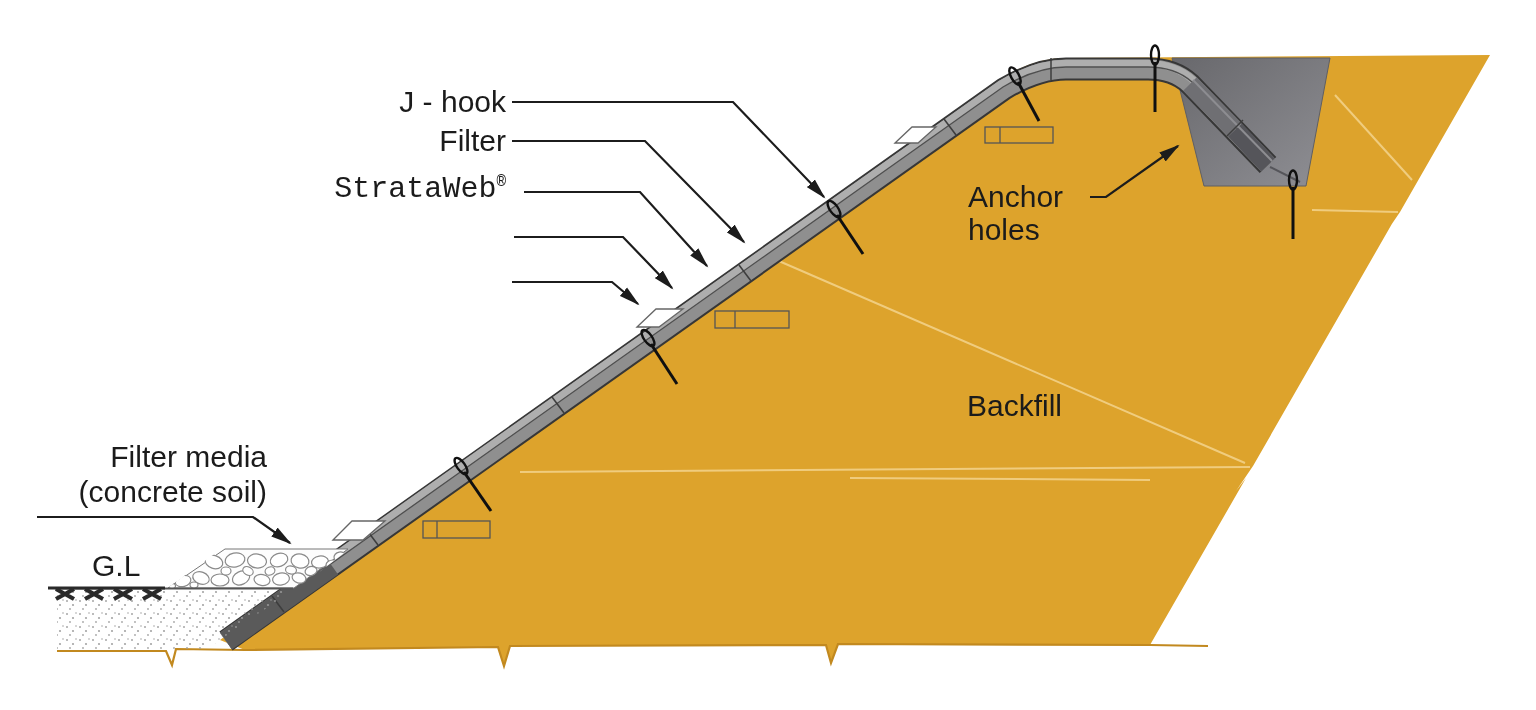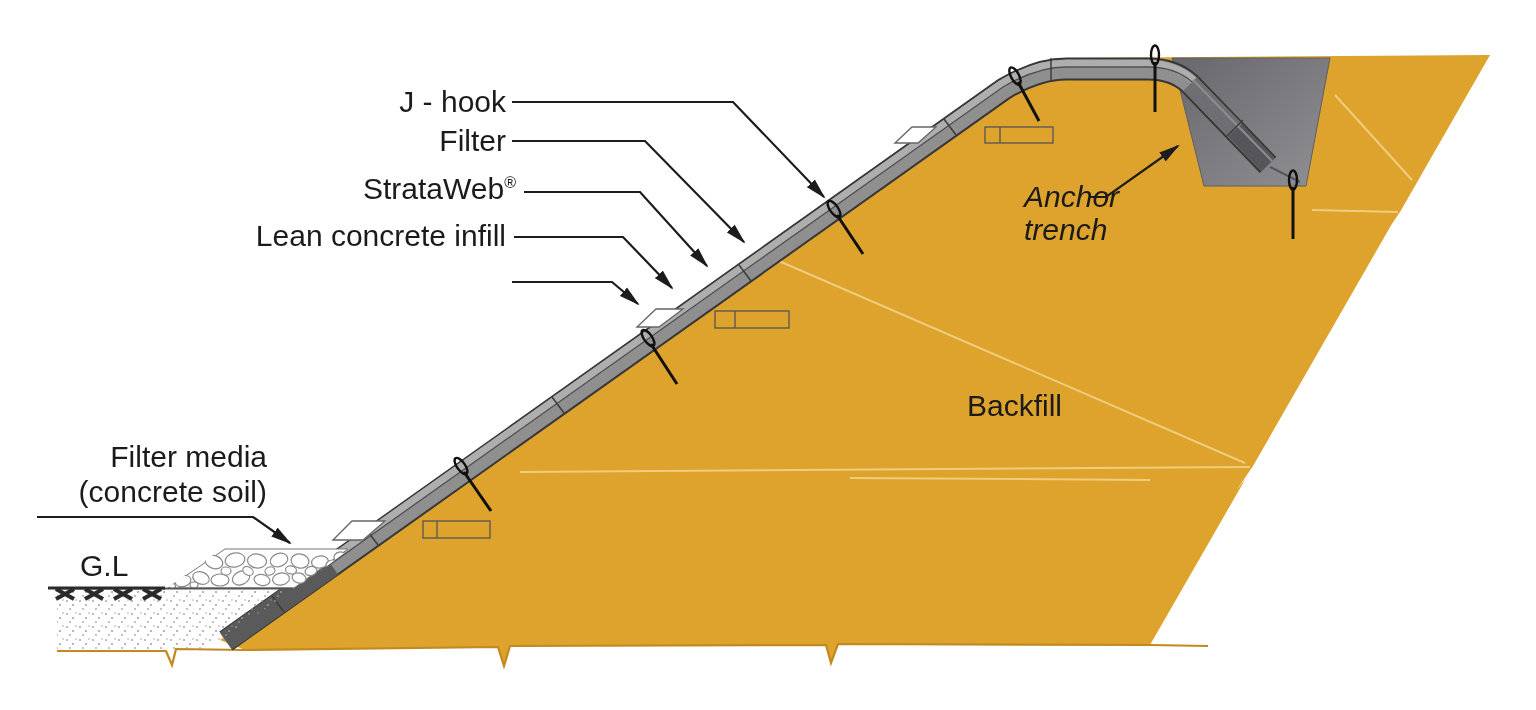--- a/index.html
+++ b/index.html
@@ -177,24 +177,23 @@
     <path d="M 524 192 L 640 192 L 707 266" marker-end="url(#arrow)"></path>
     <path d="M 514 237 L 623 237 L 672 288" marker-end="url(#arrow)"></path>
     <path d="M 512 282 L 612 282 L 638 304" marker-end="url(#arrow)"></path>
     <path d="M 37 517 L 253 517 L 290 543" marker-end="url(#arrow)"></path>
     <path d="M 1090 197 L 1106 197 L 1178 146" marker-end="url(#arrow)"></path>
   </g>
 </svg>
 
 <div class="lbl lbl-stack" style="left:200px;top:85px;width:306px;">J - hook</div>
 <div class="lbl lbl-stack" style="left:200px;top:124px;width:306px;">Filter</div>
-<div class="lbl lbl-stack" style="left:196px;top:172px;width:320px;"><span>StrataWeb</span><sup>®</sup></div>
-<div class="lbl lbl-stack" style="left:180px;top:219px;width:326px;">Lean concrete infill</div>
+<div class="lbl lbl-stack" style="left:186px;top:172px;width:320px;font-family:Liberation Mono, monospace;"><span>StrataWeb</span><sup>®</sup></div>
 
 <div class="lbl lbl-center" style="left:22px;top:439px;width:245px;"><span>Filter media</span><br><span>(concrete soil)</span></div>
 
-<div class="lbl" style="left:80px;top:549px;">G.L</div>
+<div class="lbl" style="left:92px;top:549px;">G.L</div>
 
 <div class="lbl" style="left:967px;top:389px;">Backfill</div>
 
-<div class="lbl" style="left:1024px;top:180px;line-height:33px;font-style:italic;"><span>Anchor</span><br><span>trench</span></div>
+<div class="lbl" style="left:968px;top:180px;line-height:33px;"><span>Anchor</span><br><span>holes</span></div>
 
 </div>
 
 </body></html>

